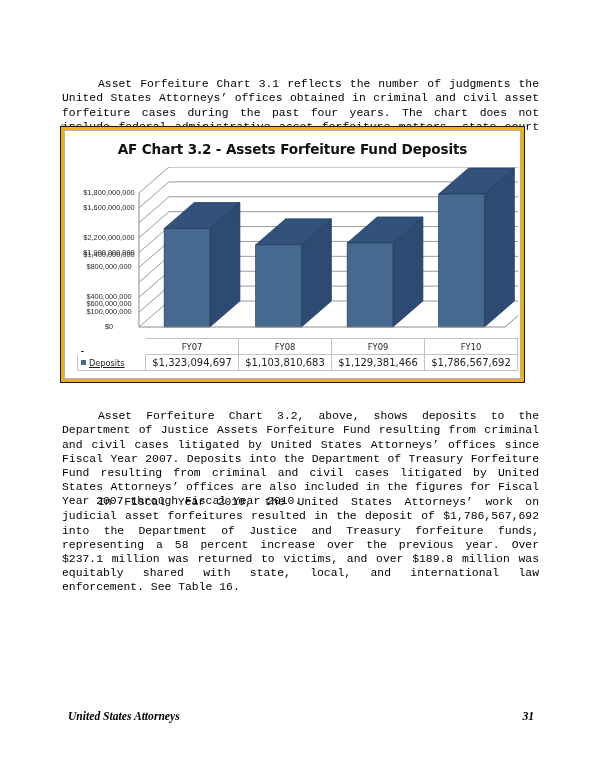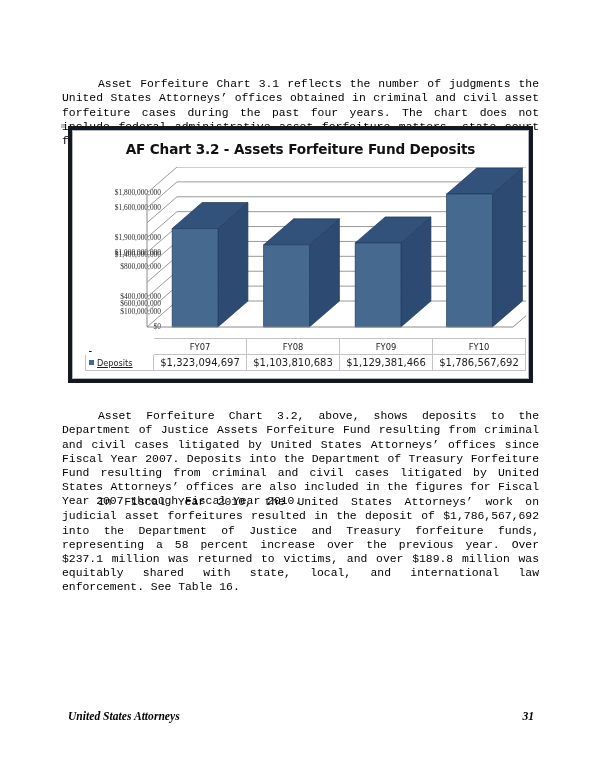--- a/index.html
+++ b/index.html
@@ -35,25 +35,25 @@
     font-family: Liberation Mono, monospace;
     color: #000;
   }
   #para-1 { top: 66px; }
   #para-2 { top: 398px; }
   #para-3 { top: 484px; }
 
   
   .chart-frame {
     position: absolute;
-    left: 68px;
+    left: 60px;
     top: 126px;
     width: 465px;
     height: 257px;
-    background: #0f172a;
+    background: #eab308;
     border: 1.5px solid #1a1a1a;
     box-sizing: border-box;
   }
   .chart-frame-inner {
     position: absolute;
     left: 3px;
     top: 3px;
     right: 3px;
     bottom: 3px;
     border: 1px solid #b5b5b5;
@@ -97,22 +97,22 @@
     position: absolute;
     left: 0px;
     top: 36px;
     width: 88px;
     height: 172px;
   }
   .ylab {
     position: absolute;
     right: 0;
     width: 88px;
-    text-align: right;
-    font-family: Liberation Serif, serif;
+    text-align: center;
+    font-family: Liberation Sans, sans-serif;
     font-size: 7.4px;
     color: #2b2b2b;
     line-height: 8px;
     white-space: nowrap;
   }
 
   
   .data-table {
     position: absolute;
     left: 12px;
@@ -185,21 +185,21 @@
 
   <div class="chart-frame">
     <div class="chart-frame-inner">
 
       <div class="chart-title">AF Chart 3.2 - Assets Forfeiture Fund Deposits</div>
 
       <div class="ylabels">
           <div class="ylab" style="top: 22px;">$1,800,000,000</div>
           <div class="ylab" style="top: 36.8889px;">$1,600,000,000</div>
           <div class="ylab" style="top: 51.7778px; margin-top: 32px;">$1,400,000,000</div>
-          <div class="ylab" style="top: 66.6667px;">$1,900,000,000</div>
+          <div class="ylab" style="top: 66.6667px;">$2,200,000,000</div>
           <div class="ylab" style="top: 81.5556px;">$1,000,000,000</div>
           <div class="ylab" style="top: 96.4444px;">$800,000,000</div>
           <div class="ylab" style="top: 111.333px; margin-top: 22px;">$600,000,000</div>
           <div class="ylab" style="top: 126.222px;">$400,000,000</div>
           <div class="ylab" style="top: 141.111px;">$100,000,000</div>
           <div class="ylab" style="top: 156px;">$0</div>
         </div>
 
       <div class="plot-wrap">
         <svg class="plot-svg" width="441" height="172" viewBox="0 0 441 172">

